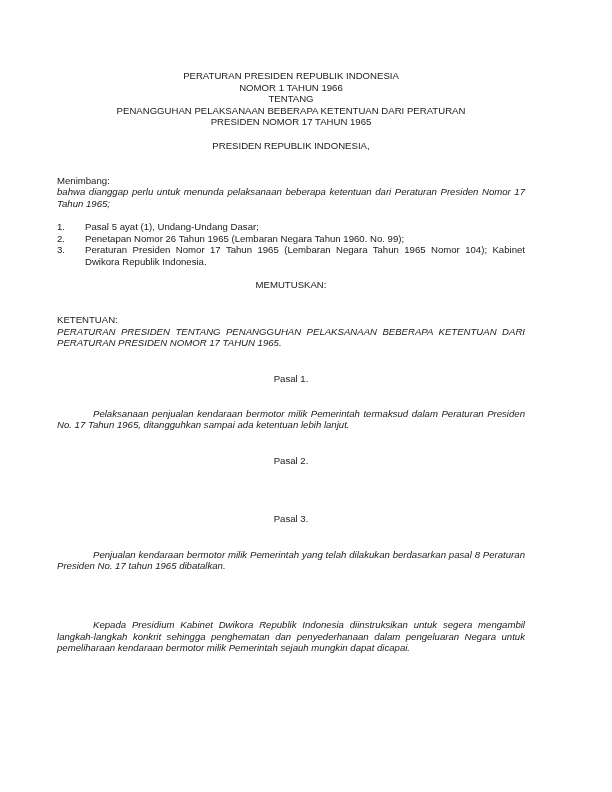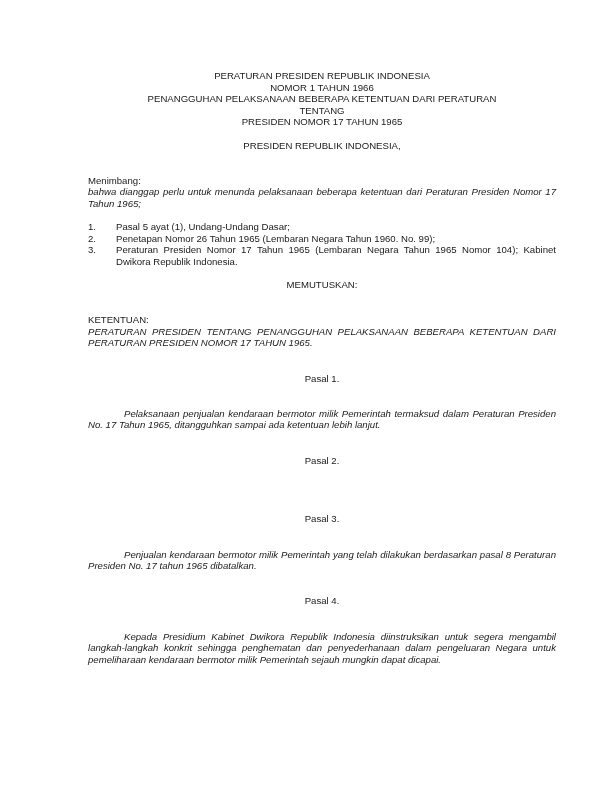--- a/index.html
+++ b/index.html
@@ -1,18 +1,18 @@
 <!DOCTYPE html>
 <html><head>
   <meta charset="utf-8">
   <style>
     html, body { margin: 0; padding: 0; background: #ffffff; }
     body { width: 612px; height: 792px; position: relative; overflow: hidden; }
     .page {
-      position: absolute; left: 88px; top: 70px; width: 468px;
+      position: absolute; left: 57px; top: 70px; width: 468px;
       font-family: "Liberation Sans", sans-serif;
       font-size: 9.6px; line-height: 11.6px; color: #1a1a1a;
     }
     .center { text-align: center; }
     .justify { text-align: justify; text-align-last: left; font-style: italic; }
     .gap { height: 11.6px; }
     .gap-half { height: 12px; }
     .item { display: flex; }
     .item .num { width: 28px; flex: 0 0 28px; }
     .item .txt { flex: 1; text-align: justify; text-align-last: left; }
@@ -20,22 +20,22 @@
     .title-block div { margin: 0; }
   </style>
 </head>
 <body>
 
 <div class="page">
 
   <div class="center title-block">
     <div>PERATURAN PRESIDEN REPUBLIK INDONESIA</div>
     <div>NOMOR 1 TAHUN 1966</div>
+    <div>TENTANG</div>
     <div>PENANGGUHAN PELAKSANAAN BEBERAPA KETENTUAN DARI PERATURAN</div>
-    <div>TENTANG</div>
     <div>PRESIDEN NOMOR 17 TAHUN 1965</div>
   </div>
   <div class="gap"></div>
   <div class="center">PRESIDEN REPUBLIK INDONESIA,</div>
   <div class="gap"></div>
   <div class="gap-half"></div>
 
   <div>Menimbang:</div>
   <div class="justify">bahwa dianggap perlu untuk menunda pelaksanaan beberapa ketentuan dari Peraturan Presiden Nomor 17 Tahun 1965;</div>
   <div class="gap"></div>
@@ -76,17 +76,16 @@
   <div class="gap"></div>
   <div class="gap-half"></div>
 
   <div class="center">Pasal 3.</div>
   <div class="gap"></div>
   <div class="gap-half"></div>
   <div class="justify indent">Penjualan kendaraan bermotor milik Pemerintah yang telah dilakukan berdasarkan pasal 8 Peraturan Presiden No. 17 tahun 1965 dibatalkan.</div>
   <div class="gap"></div>
   <div class="gap-half"></div>
 
-  <div class="center">Pasal 4.</div>
   <div class="gap"></div>
   <div class="gap-half"></div>
   <div class="justify indent">Kepada Presidium Kabinet Dwikora Republik Indonesia diinstruksikan untuk segera mengambil langkah-langkah konkrit sehingga penghematan dan penyederhanaan dalam pengeluaran Negara untuk pemeliharaan kendaraan bermotor milik Pemerintah sejauh mungkin dapat dicapai.</div>
 </div>
 
 </body></html>

